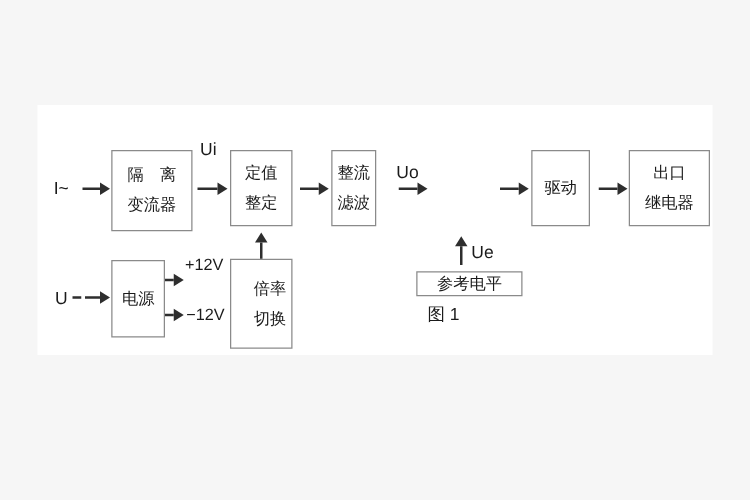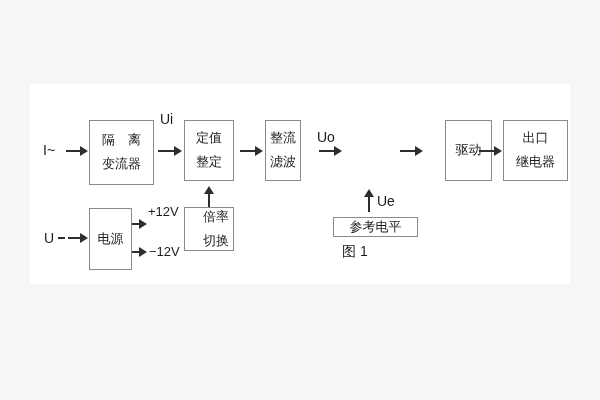--- a/index.html
+++ b/index.html
@@ -52,32 +52,32 @@
     <span>变流器</span>
   </div>
   <div class="bx" style="left:184px;top:120px;width:50px;height:61px;">
     <span>定值</span>
     <span>整定</span>
   </div>
   <div class="bx" style="left:265px;top:120px;width:36px;height:61px;">
     <span>整流</span>
     <span>滤波</span>
   </div>
-  <div class="bx" style="left:445px;top:120px;width:47px;height:61px;">
+  <div class="bx" style="left:425px;top:120px;width:47px;height:61px;">
     <span>驱动</span>
   </div>
   <div class="bx" style="left:503px;top:120px;width:65px;height:61px;text-align:center;">
     <span>出口</span>
     <span>继电器</span>
   </div>
 
   <div class="bx" style="left:89px;top:208px;width:43px;height:62px;">
     <span>电源</span>
   </div>
-  <div class="bx" style="left:184px;top:207px;width:50px;height:44px;padding-left:14px;">
+  <div class="bx" style="left:184px;top:207px;width:50px;height:72px;padding-left:14px;">
     <span>倍率</span>
     <span>切换</span>
   </div>
   <div class="bx" style="left:333px;top:217px;width:85px;height:20px;">
     <span>参考电平</span>
   </div>
 
   <div class="ar" style="left:66px;top:150px;width:14px;"></div>
   <div class="ar" style="left:158px;top:150px;width:16px;"></div>
   <div class="ar" style="left:240px;top:150px;width:15px;"></div>

